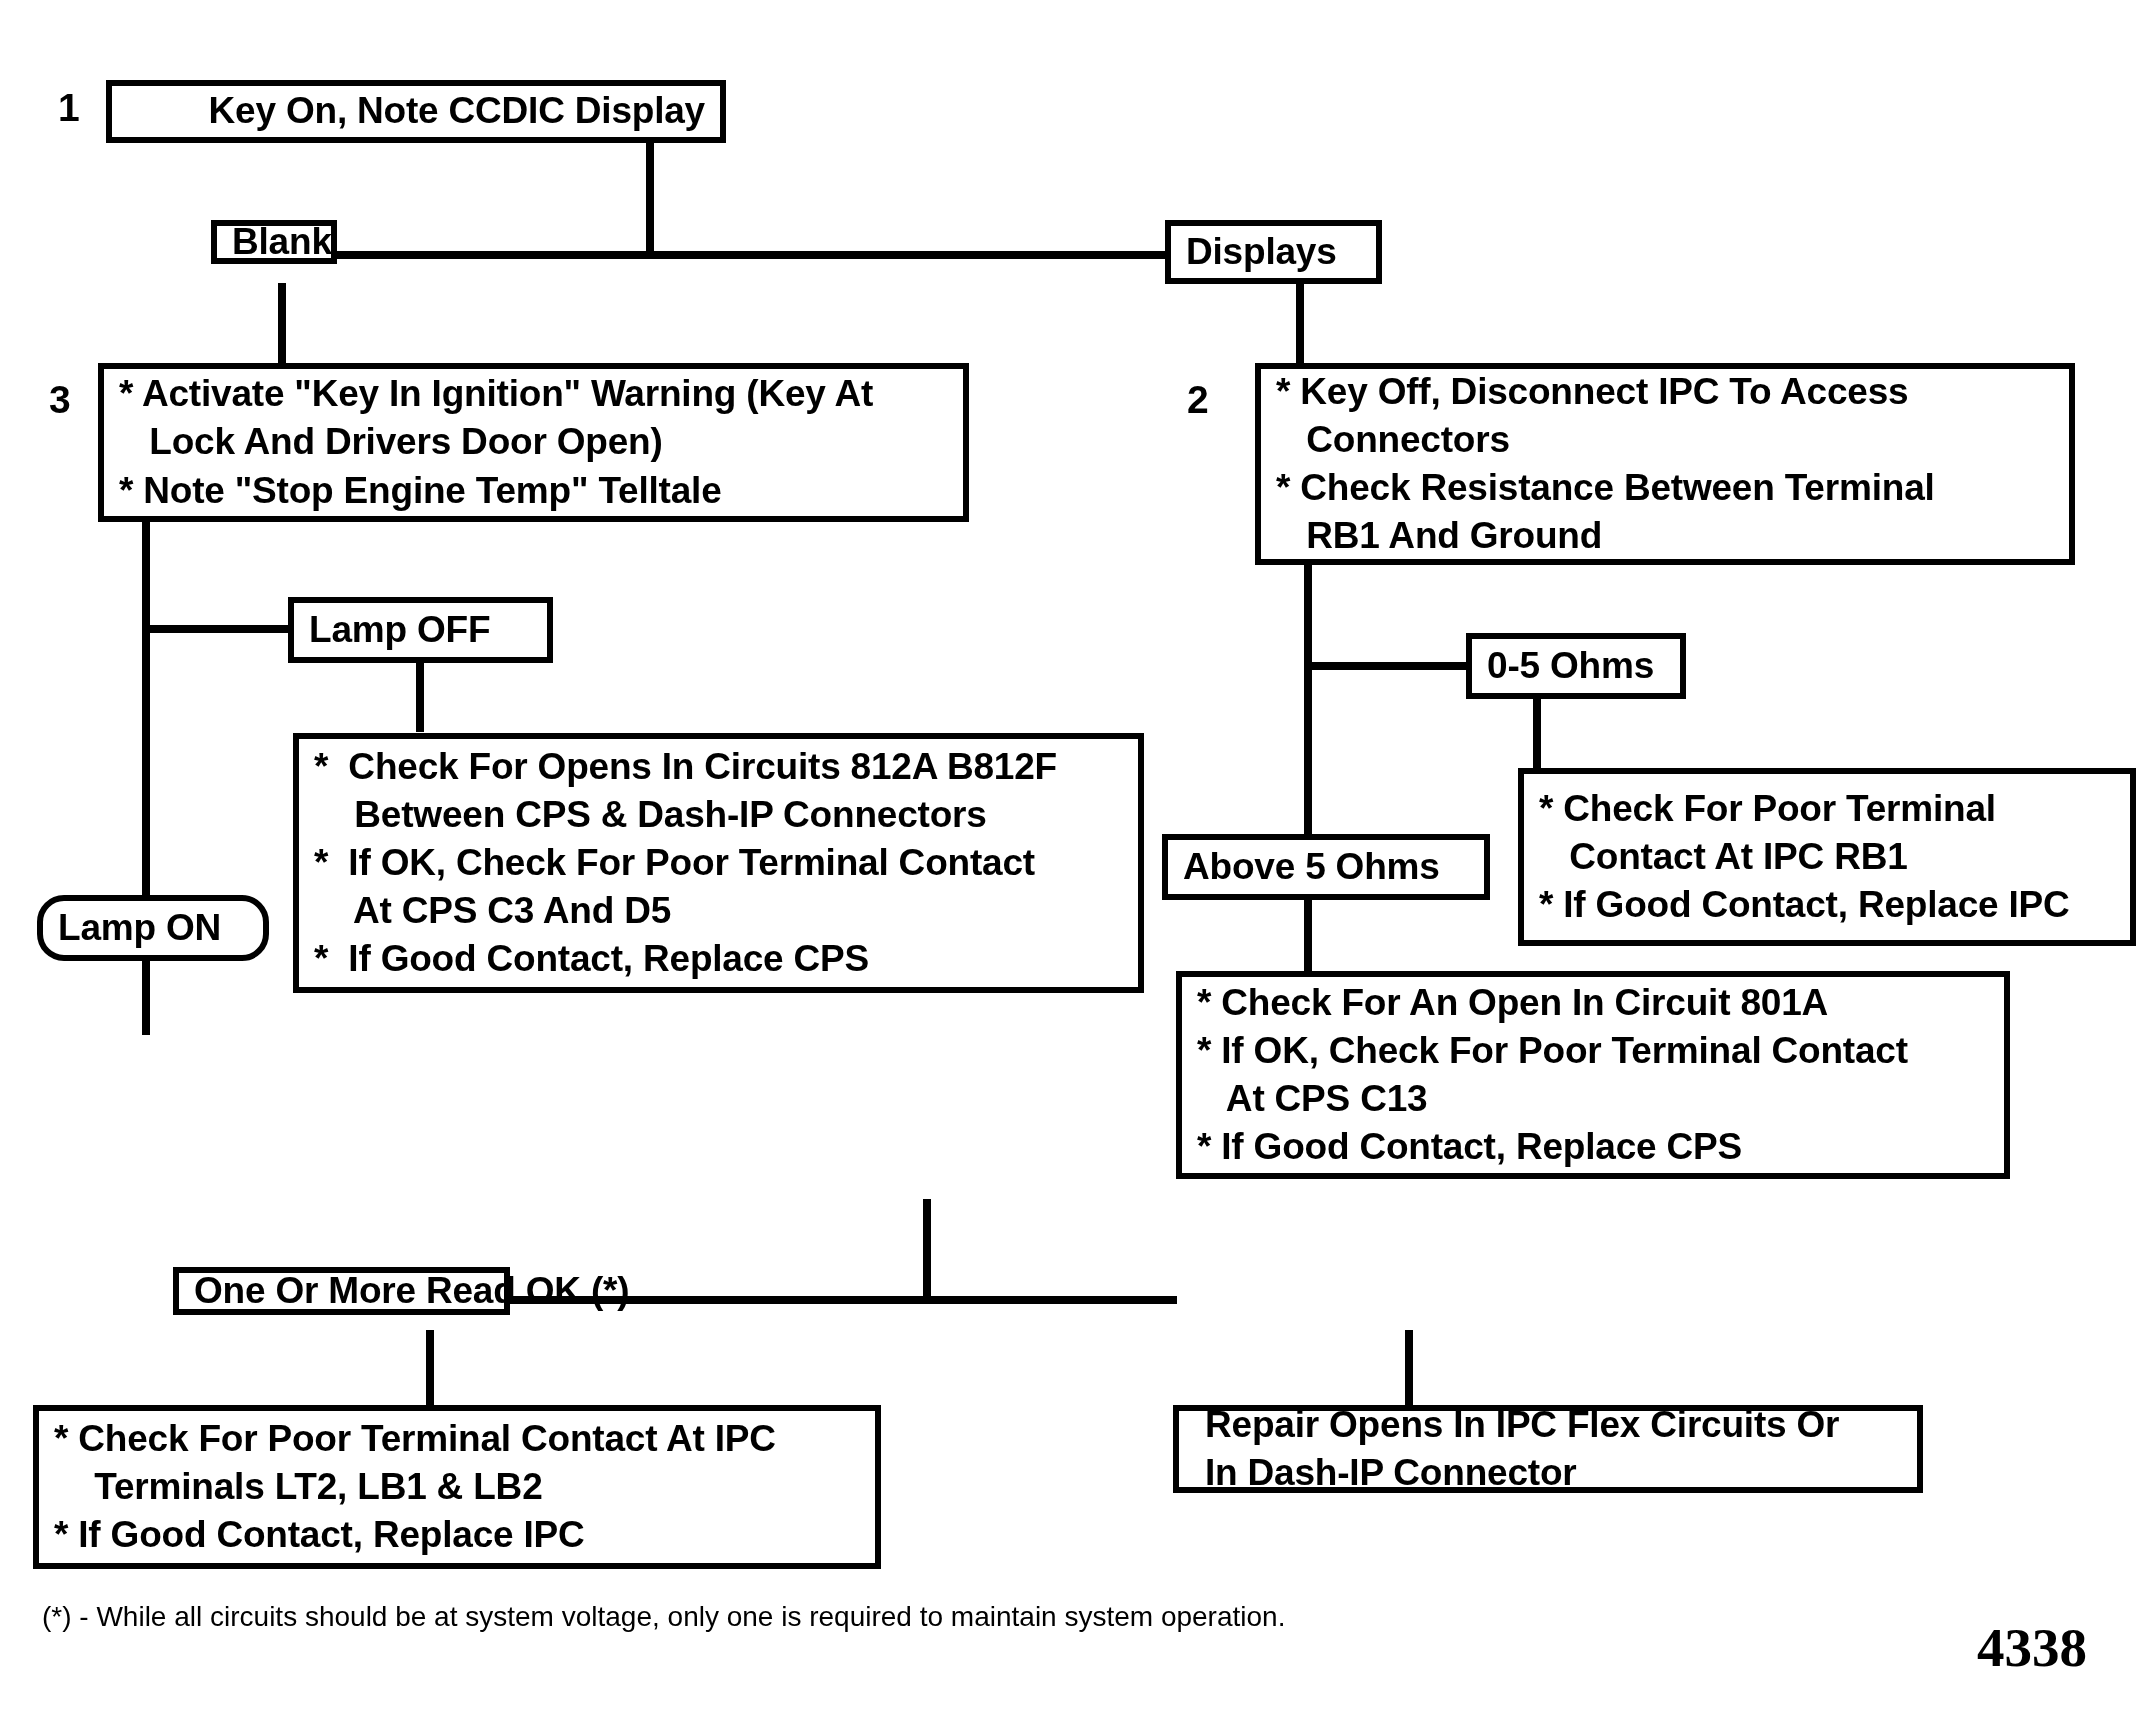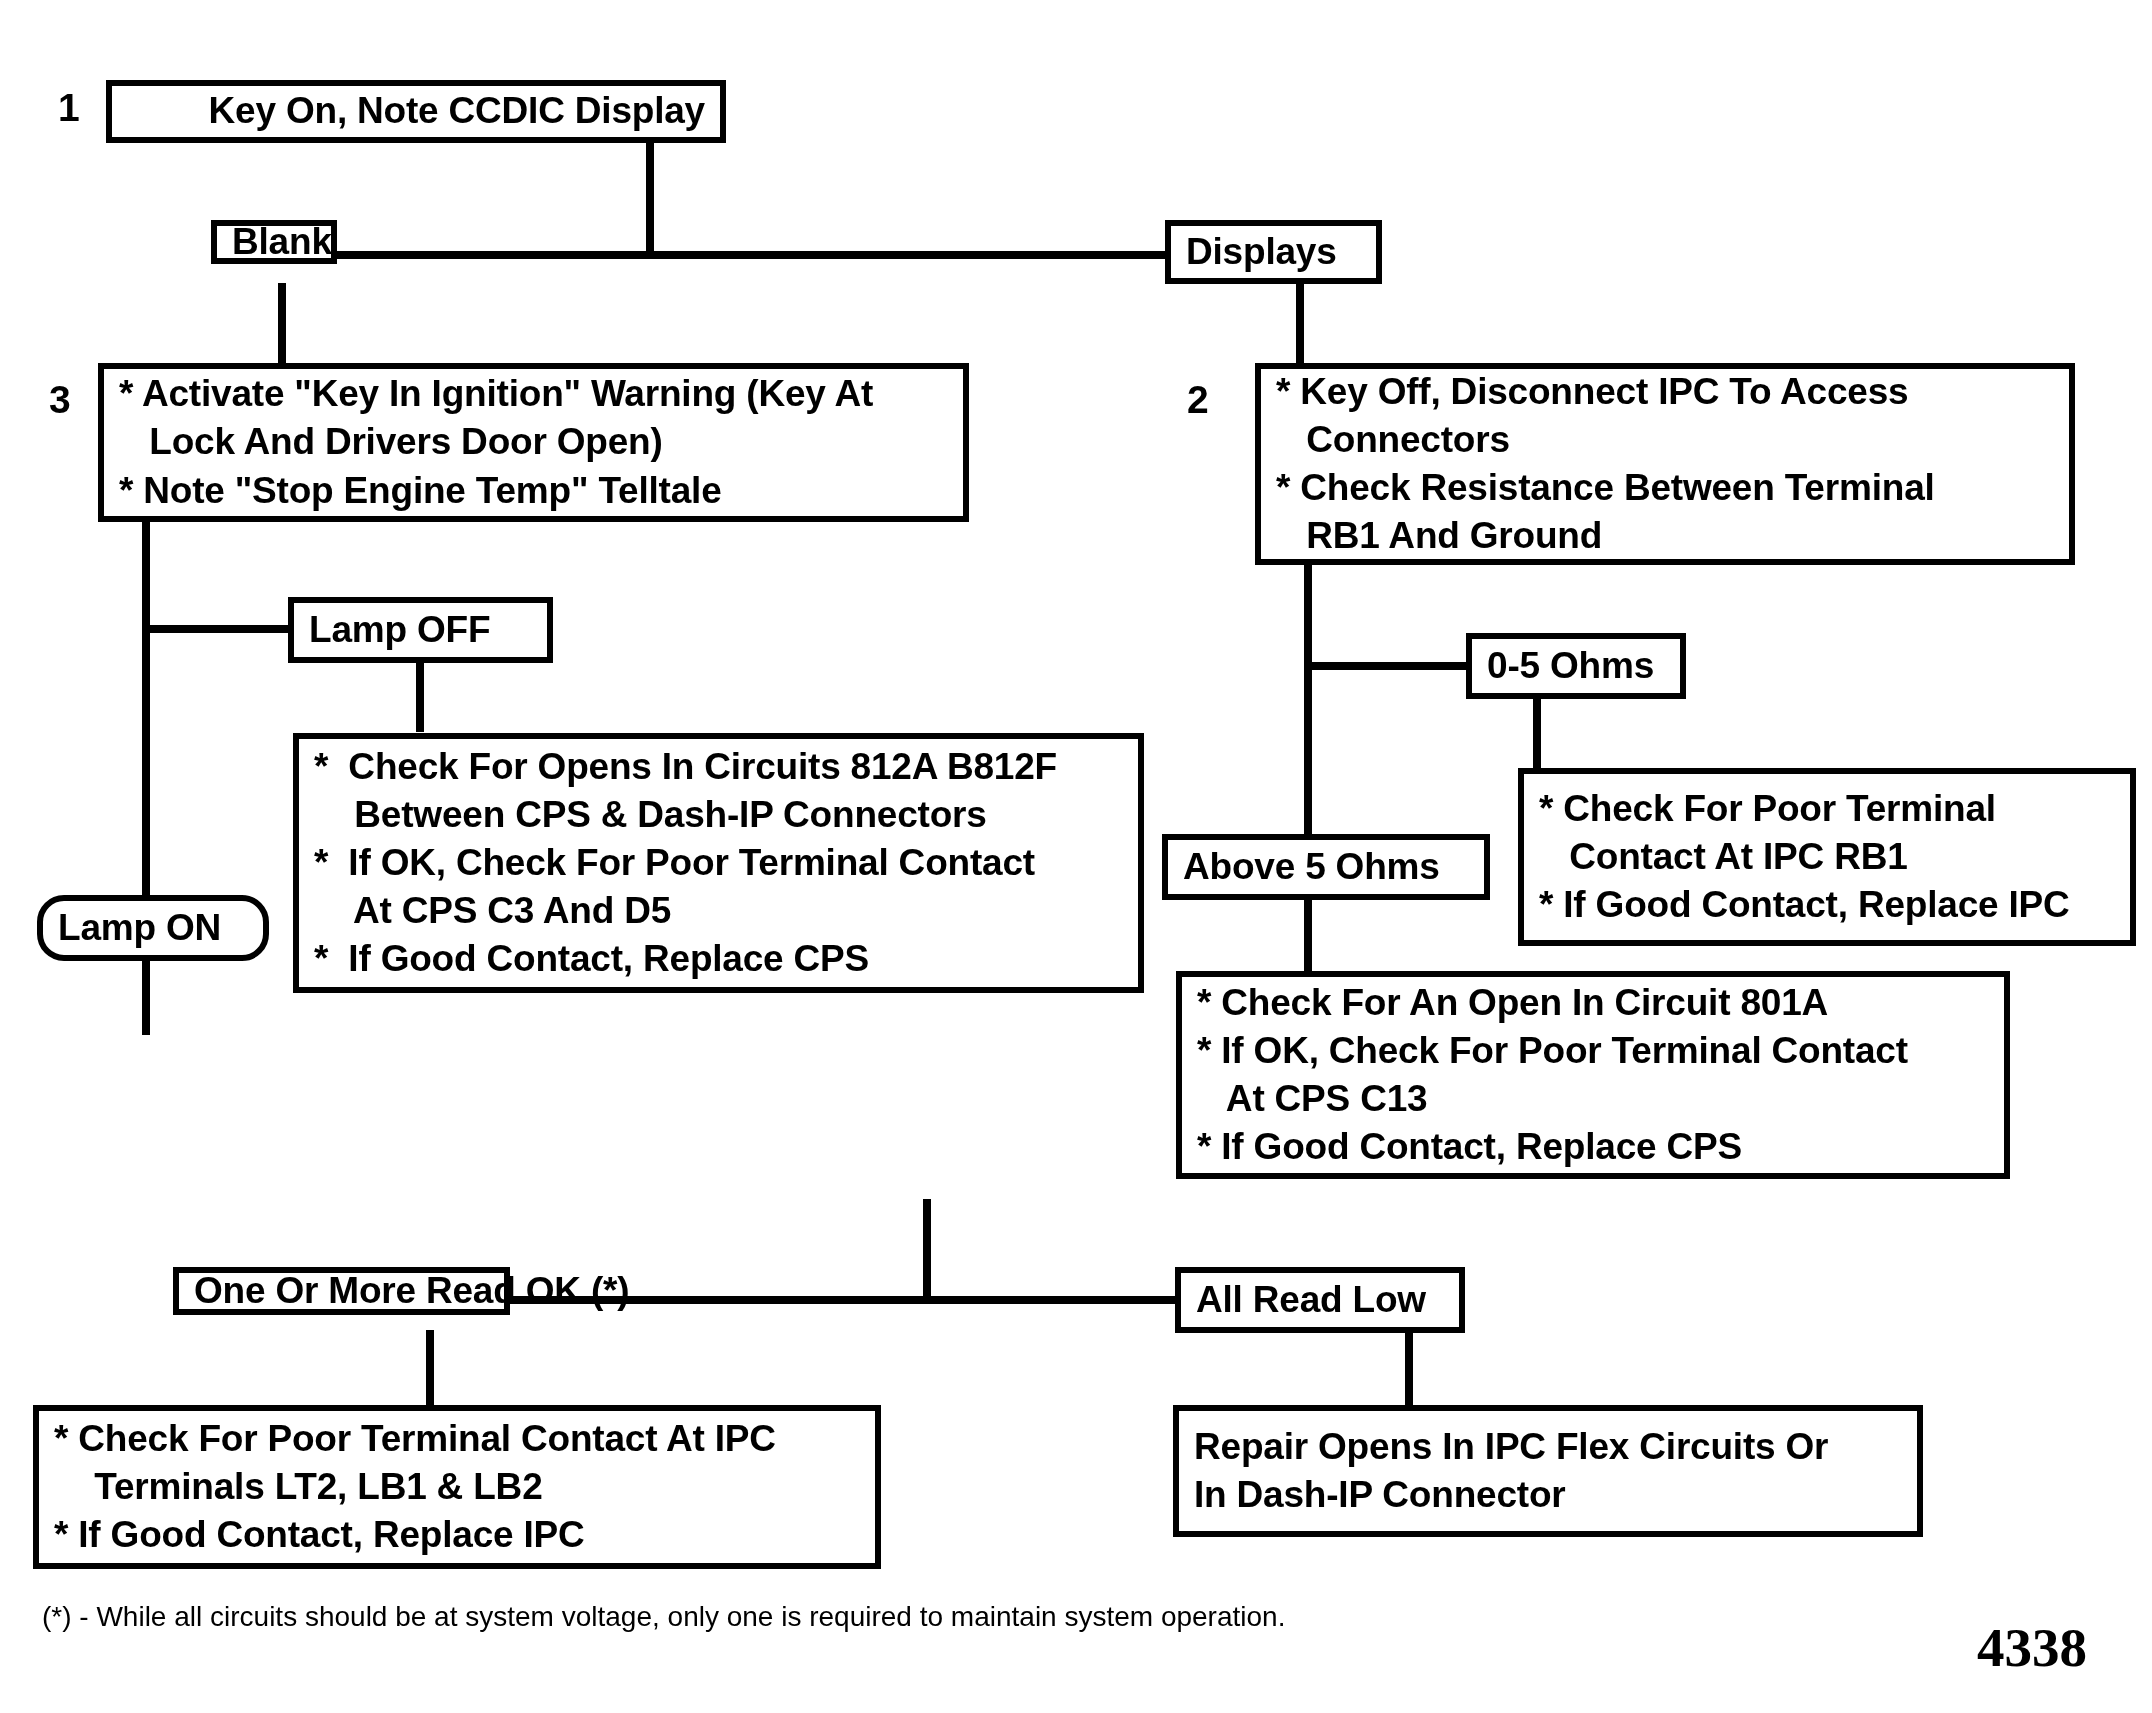--- a/index.html
+++ b/index.html
@@ -179,31 +179,28 @@
 * If OK, Check For Poor Terminal Contact
    At CPS C13
 * If Good Contact, Replace CPS</div>
   </div>
 
 
   <div class="box small" style="left:173px; top:1267px; width:337px; height:48px;">
     <div class="lbl txt">One Or More Read OK (*)</div>
   </div>
 
-  <div class="box small" style="left:1175px; top:1267px; width:290px; height:66px;">
-    <div class="lbl txt">All Read Low</div>
-  </div>
 
   <div class="box" style="left:33px; top:1405px; width:848px; height:164px;">
     <div class="blk txt">* Check For Poor Terminal Contact At IPC
     Terminals LT2, LB1 &amp; LB2
 * If Good Contact, Replace IPC</div>
   </div>
 
-  <div class="box" style="left:1173px; top:1405px; width:750px; height:132px;">
+  <div class="box" style="left:1173px; top:1405px; width:750px; height:88px;padding-left:11px;">
     <div class="blk txt">Repair Opens In IPC Flex Circuits Or
 In Dash-IP Connector</div>
   </div>
 
   <div class="footnote" style="left:42px; top:1601px;">(*) - While all circuits should be at system voltage, only one is required to maintain system operation.</div>
 
   <div class="fignum" style="left:1977px; top:1616px;">4338</div>
 
 </div>
 

